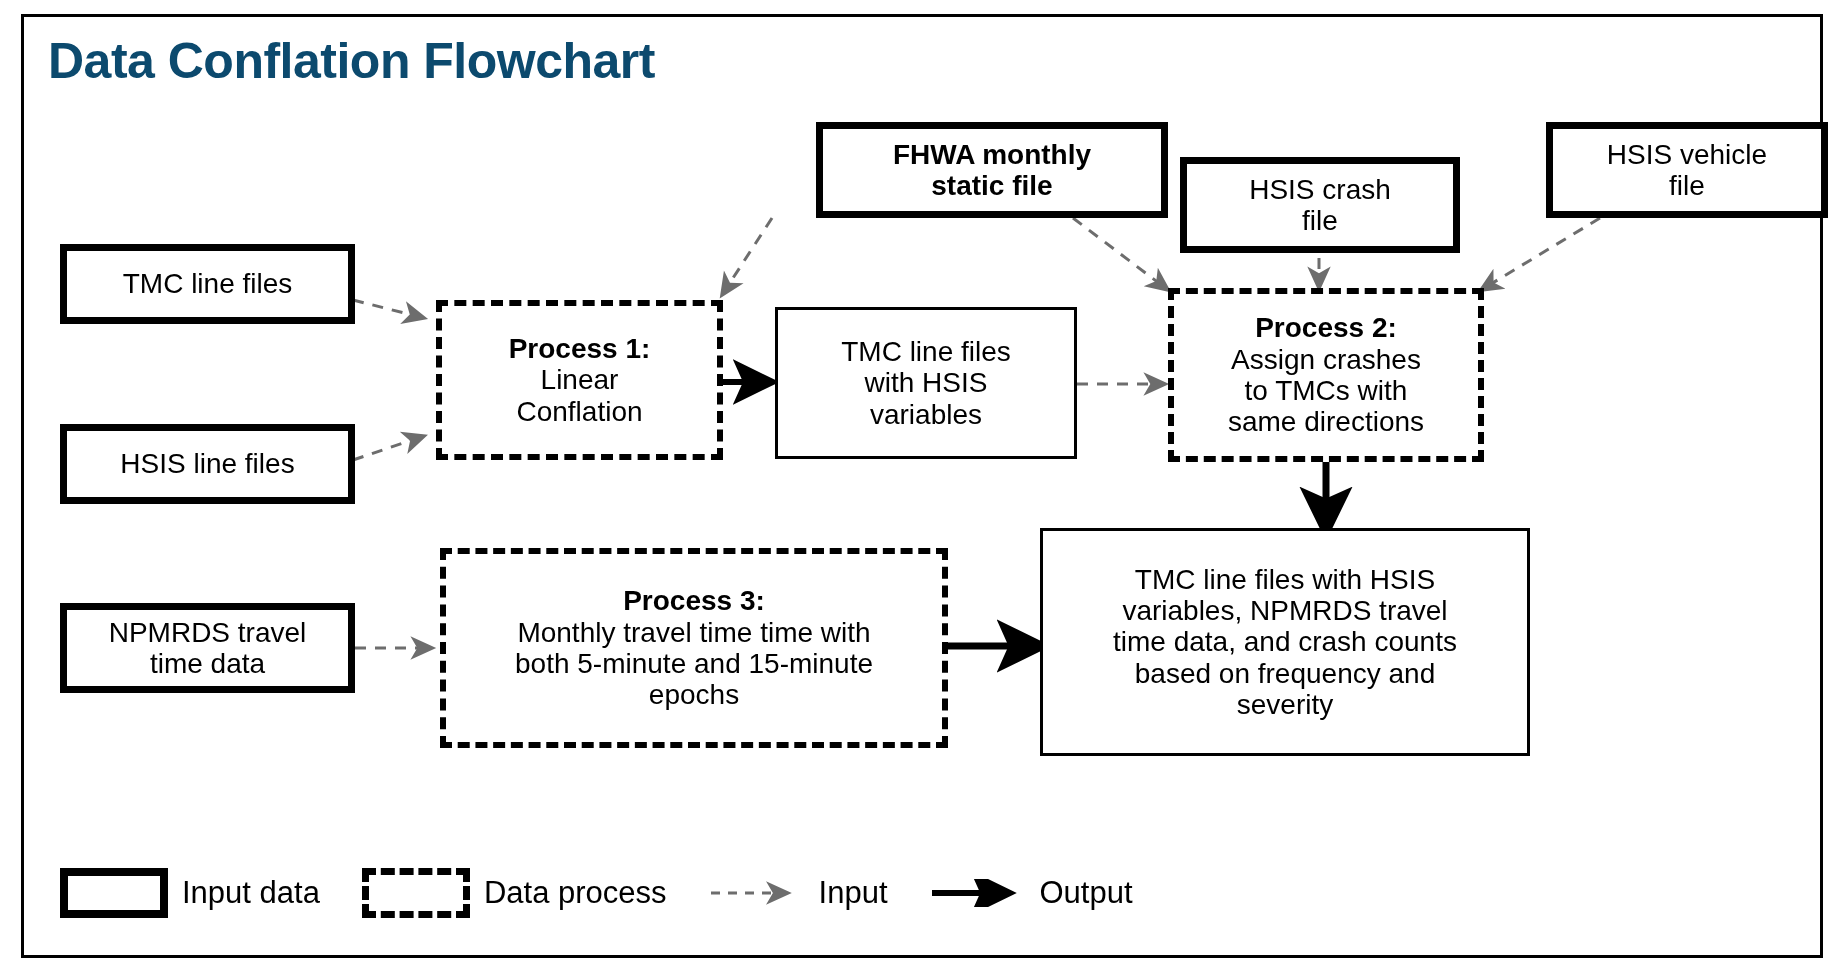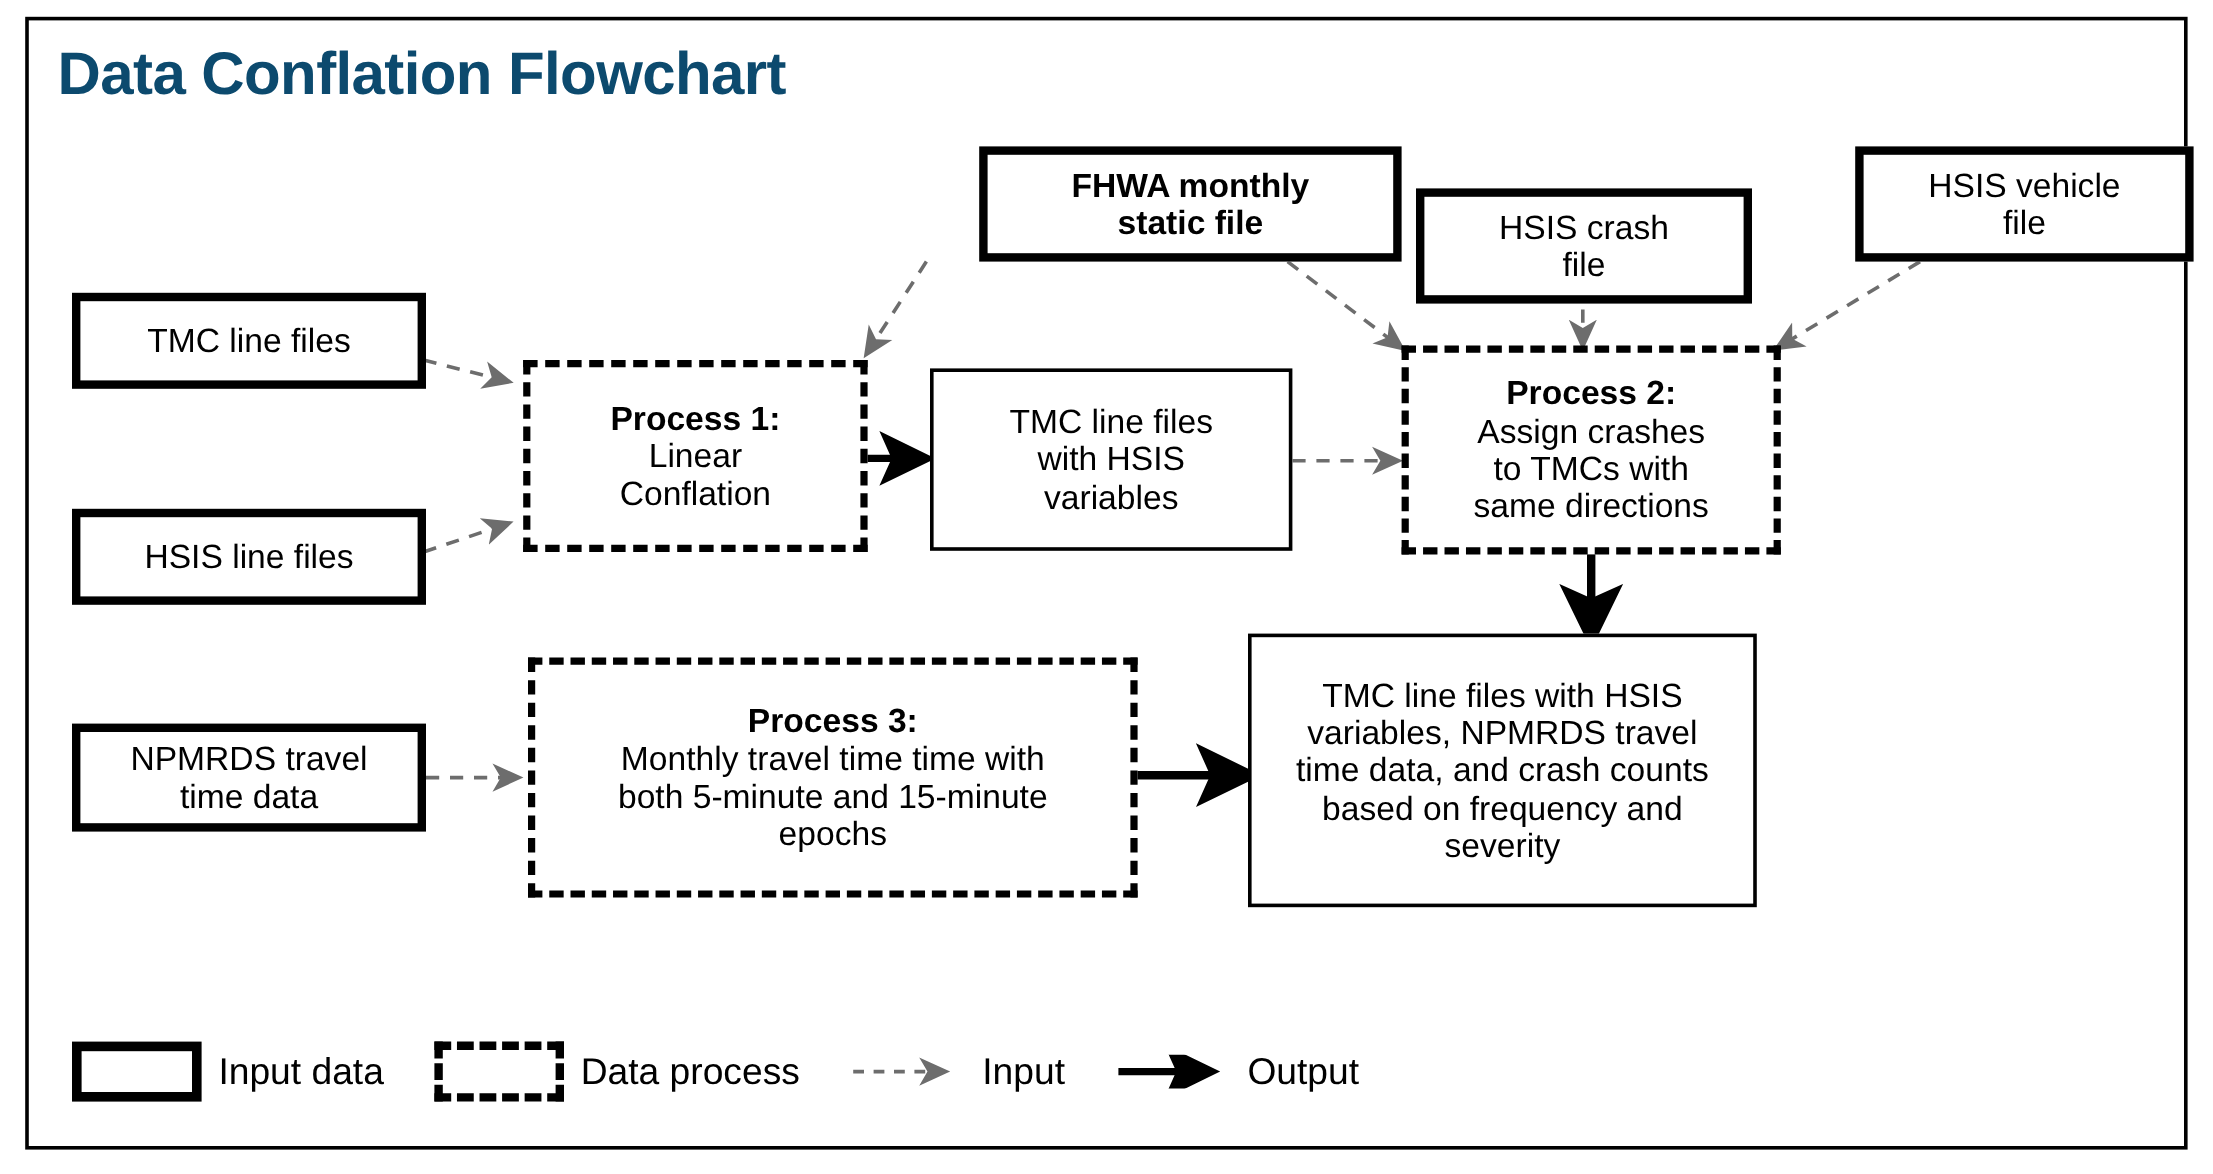--- a/index.html
+++ b/index.html
@@ -225,21 +225,21 @@
 
   <div class="node n-process" style="left:440px; top:548px; width:508px; height:200px;">
     <span class="txt">
       <span class="hdr">Process 3:</span>
       <span>Monthly travel time time with</span><br>
       <span>both 5-minute and 15-minute</span><br>
       <span>epochs</span>
     </span>
   </div>
 
-  <div class="node n-integrated" style="left:1040px; top:528px; width:424px; height:228px;">
+  <div class="node n-integrated" style="left:1040px; top:528px; width:490px; height:228px;">
     <span class="txt">
       <span>TMC line files with HSIS</span><br>
       <span>variables, NPMRDS travel</span><br>
       <span>time data, and crash counts</span><br>
       <span>based on frequency and</span><br>
       <span>severity</span>
     </span>
   </div>
 
   <div id="legend">

